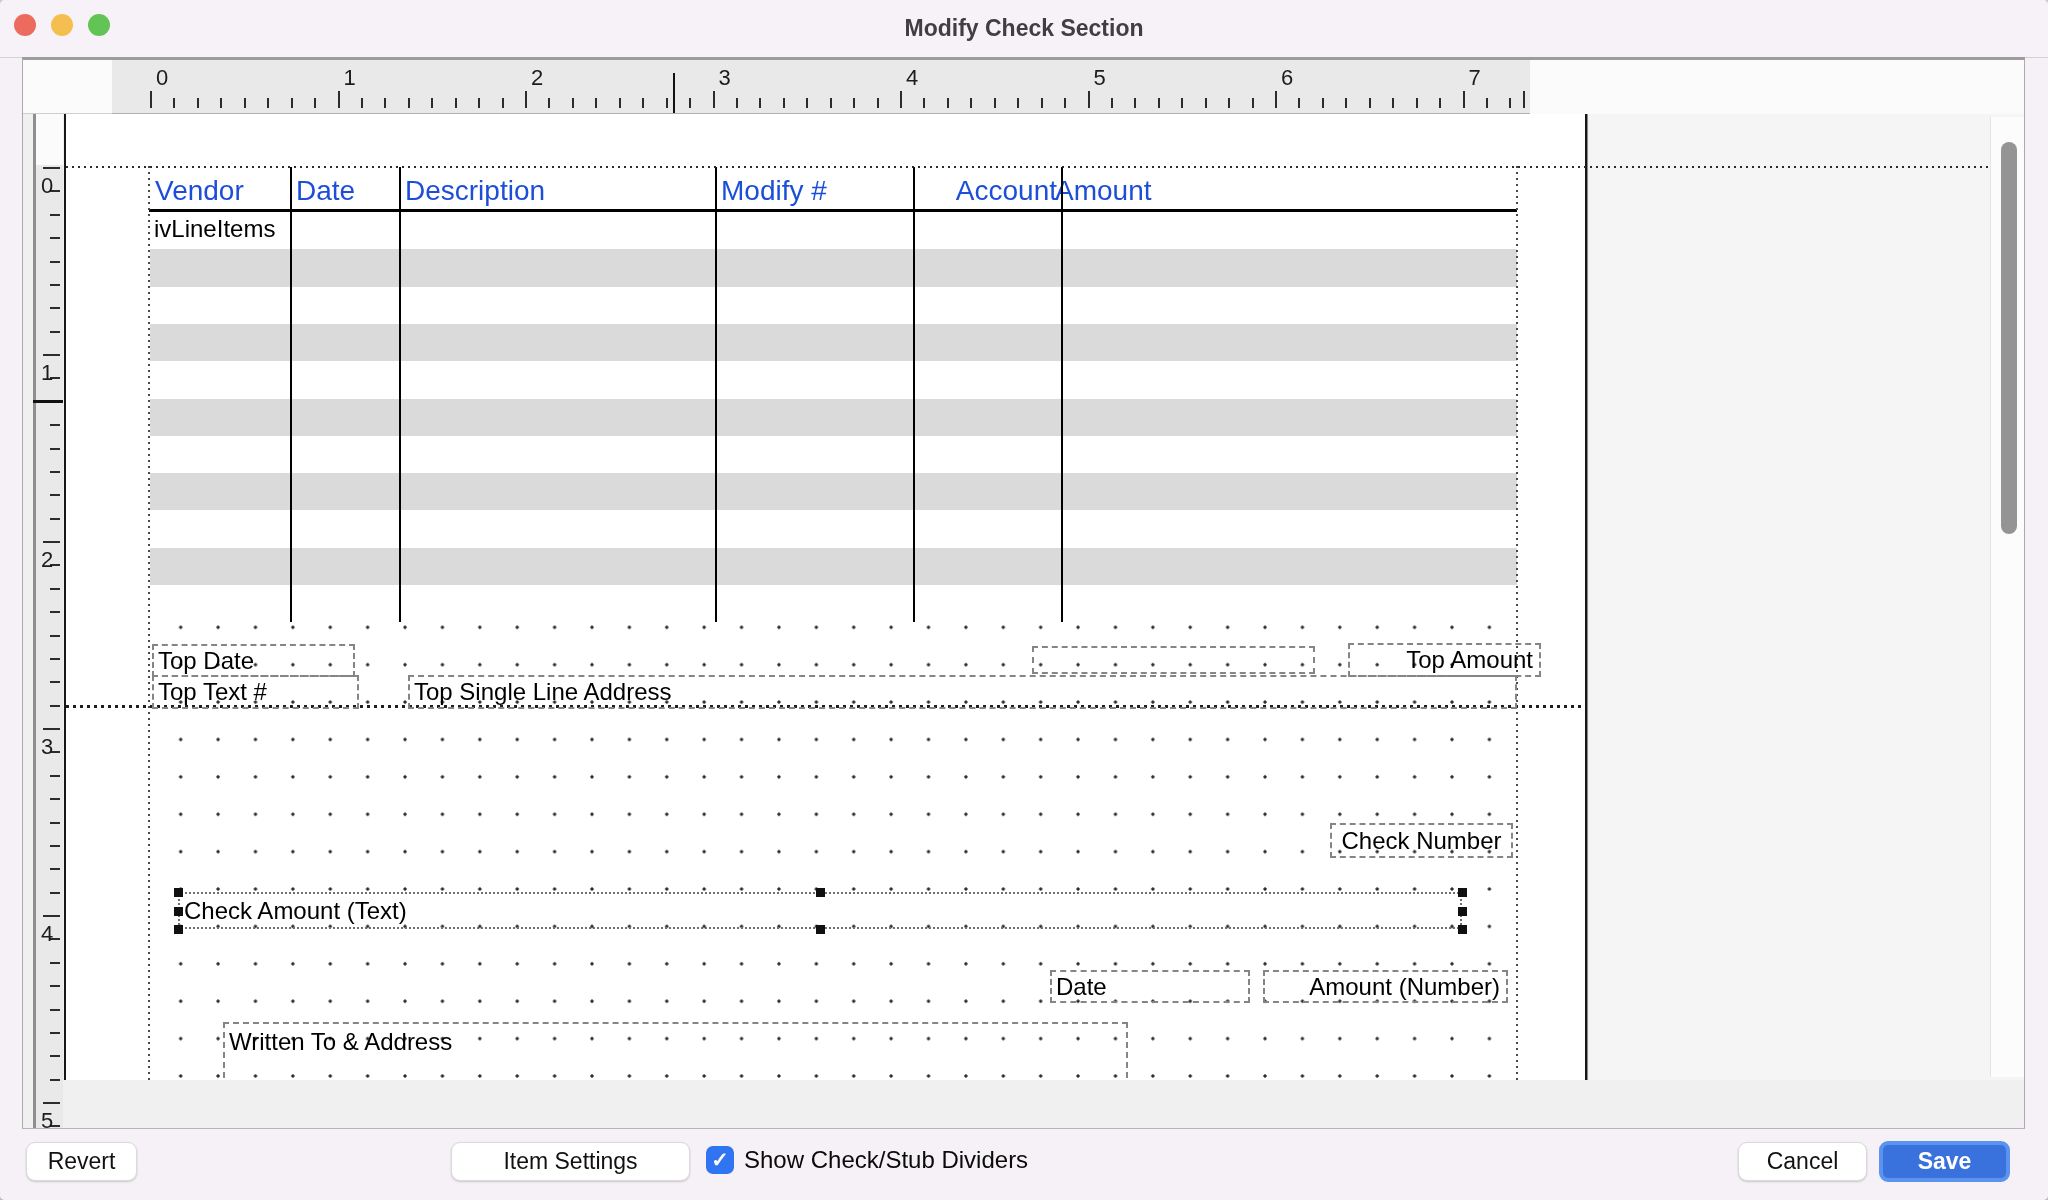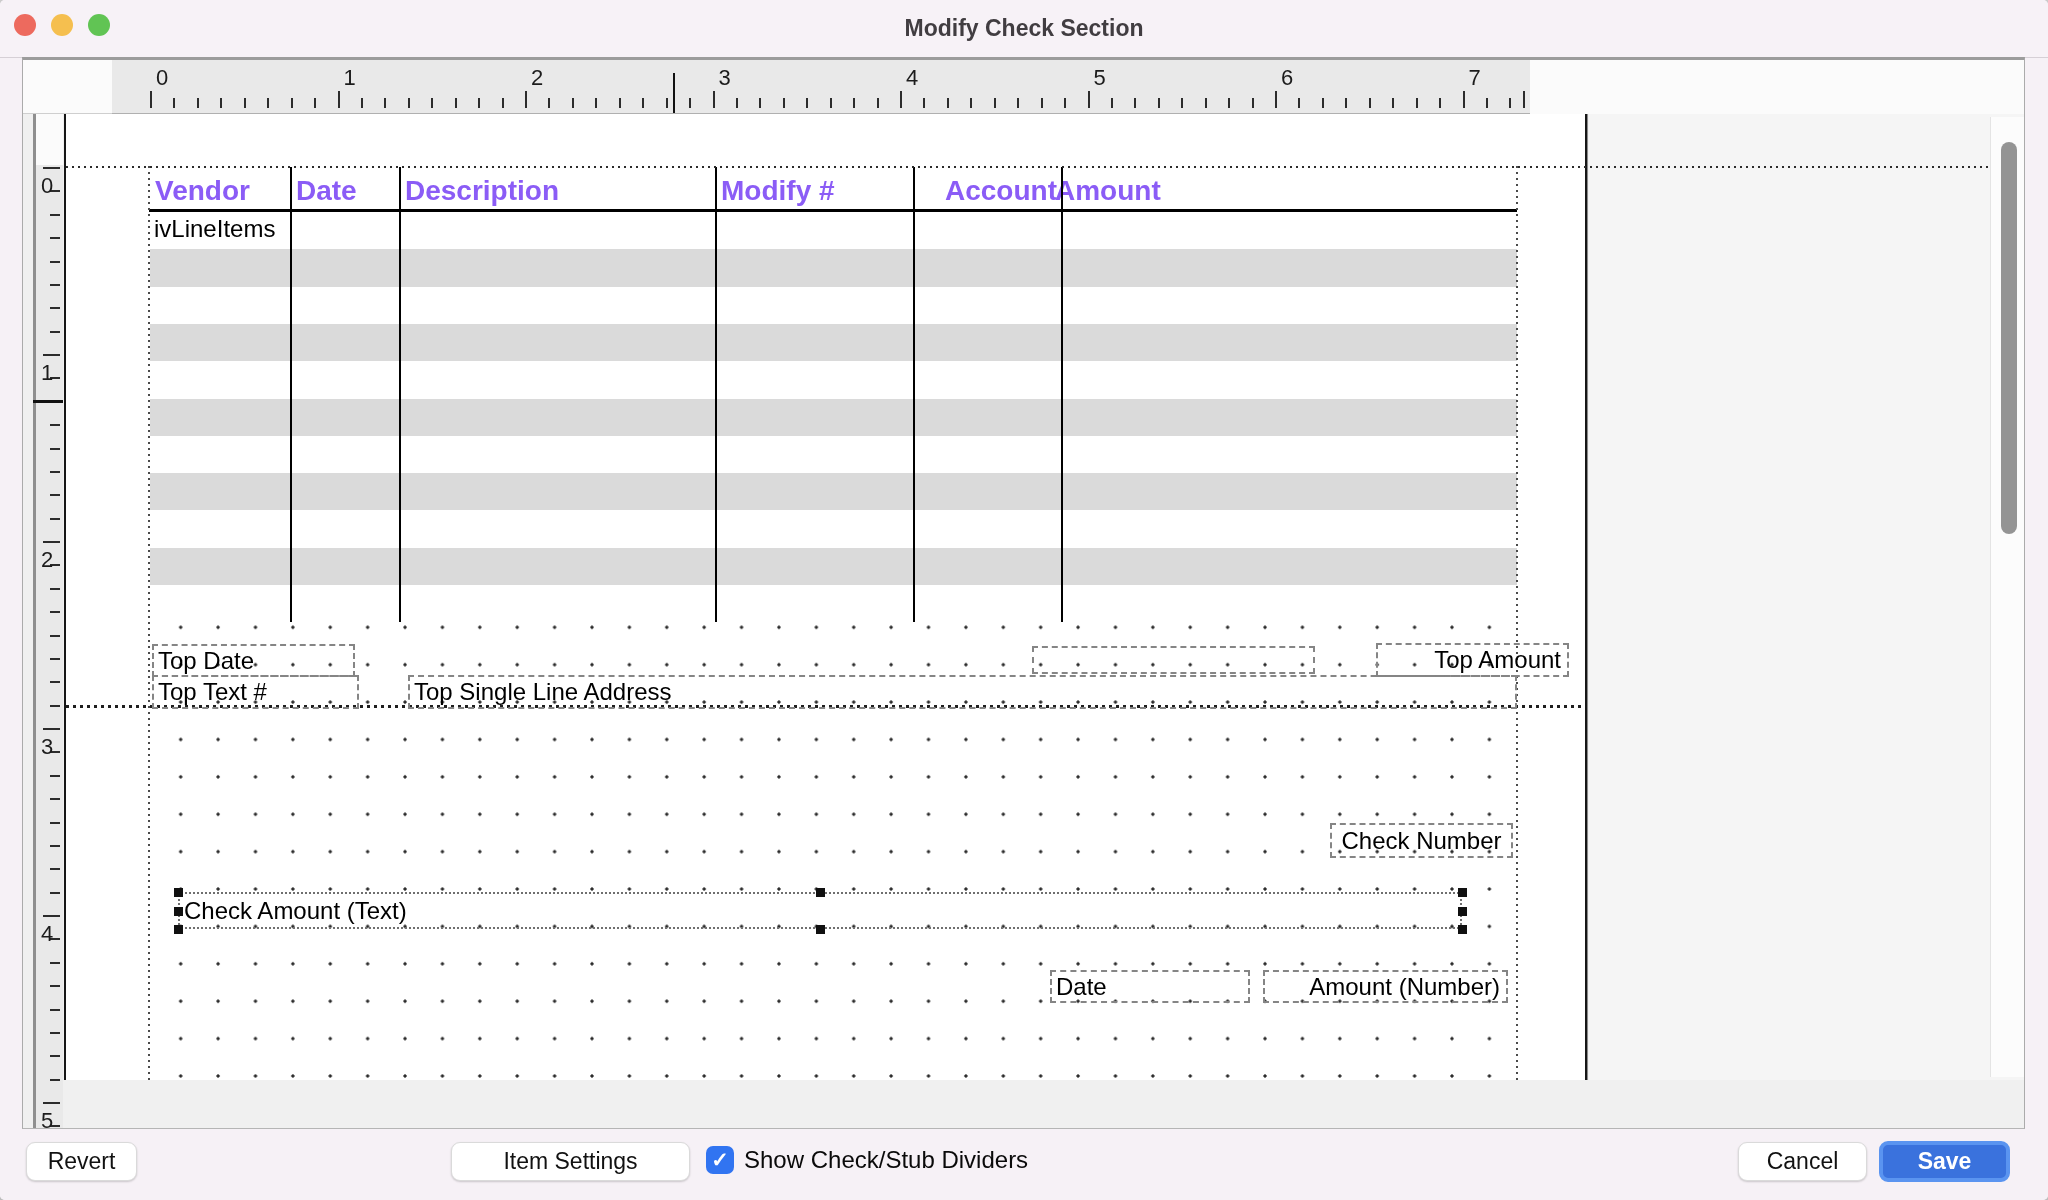--- a/index.html
+++ b/index.html
@@ -45,21 +45,21 @@
   
   .dotline-h{position:absolute;height:2px;background:repeating-linear-gradient(90deg,#2b2b2b 0 2px,transparent 2px 6px);}
   .dotline-h.heavy{height:3px;background:repeating-linear-gradient(90deg,#1e1e1e 0 3px,transparent 3px 7px);}
   .dotline-v{position:absolute;width:2px;background:repeating-linear-gradient(180deg,#4a4a4a 0 2px,transparent 2px 6px);}
   #dot-grid{left:150px;top:624px;width:1367px;height:454px;
     background-image:radial-gradient(circle,#2a2a2a 1.4px,transparent 1.8px);
     background-size:37.4px 37.4px;background-position:12px 22px;}
 
   
   .stripe{position:absolute;left:150px;width:1367px;background:#dadada;}
-  .hcell{position:absolute;top:170px;height:42px;line-height:42px;font-size:28px;font-weight:bold;color:#8b5cf6;white-space:nowrap;overflow:hidden;}
+  .hcell{position:absolute;top:170px;height:42px;line-height:42px;font-size:28px;font-weight:normal;color:#1d4ed8;white-space:nowrap;overflow:hidden;}
   #header-underline{left:149px;top:209px;width:1368px;height:3px;background:#000;}
   .col-divider{position:absolute;top:167px;width:2px;height:455px;background:#000;}
   #first-cell{left:154px;top:215px;font-size:24px;color:#000;}
 
   
   .fbox{position:absolute;border:2px dashed #858585;box-sizing:border-box;font-size:24px;color:#000;
     display:flex;align-items:center;white-space:nowrap;}
   .fbox.pad{padding-left:4px;}
   .fbox.right{justify-content:flex-end;padding-right:6px;}
   .fbox.center{justify-content:center;}
@@ -128,21 +128,21 @@
   <div class="abs fbox pad" style="left:152px;top:644px;width:203px;height:33px;">
     <span>Top Date</span>
     </div>
   <div class="abs fbox pad" style="left:152px;top:675px;width:207px;height:34px;">
     <span>Top Text #</span>
     </div>
   <div class="abs fbox pad" style="left:408px;top:675px;width:1109px;height:34px;">
     <span>Top Single Line Address</span>
     </div>
   <div class="abs fbox" style="left:1032px;top:646px;width:283px;height:28px;"></div>
-  <div class="abs fbox right" style="left:1376px;top:643px;width:193px;height:34px;">
+  <div class="abs fbox right" style="left:1348px;top:643px;width:193px;height:34px;">
     <span>Top Amount</span>
     </div>
 
   <div class="abs fbox center" style="left:1330px;top:823px;width:183px;height:35px;">
     <span>Check Number</span>
     </div>
   <div class="abs fbox selected pad" style="left:178px;top:892px;width:1284px;height:37px;">
     <span>Check Amount (Text)</span>
     </div>
   <div id="handles-layer">
@@ -153,20 +153,23 @@
       <div class="abs handle" style="left: 1457.5px; top: 906.5px; background: rgb(16, 16, 16);"></div>
       <div class="abs handle" style="left: 173.5px; top: 924.5px; background: rgb(16, 16, 16);"></div>
       <div class="abs handle" style="left: 815.5px; top: 924.5px; background: rgb(16, 16, 16);"></div>
       <div class="abs handle" style="left: 1457.5px; top: 924.5px; background: rgb(16, 16, 16);"></div>
     </div>
   <div class="abs fbox pad" style="left:1050px;top:970px;width:200px;height:33px;">
     <span>Date</span>
     </div>
   <div class="abs fbox right" style="left:1263px;top:970px;width:245px;height:33px;">
     <span>Amount (Number)</span>
+    </div>
+  <div class="abs fbox pad noborder-bottom" style="left:223px;top:1022px;width:905px;height:56px;">
+    <span>Written To &amp; Address</span>
     </div>
 
   <div class="abs" id="hruler-corner"></div>
   <div class="abs" id="hruler">
       <div class="htick major" style="left: 38px;"></div>
       <div class="htick minor" style="left: 61.4375px;"></div>
       <div class="htick minor" style="left: 84.875px;"></div>
       <div class="htick minor" style="left: 108.312px;"></div>
       <div class="htick minor" style="left: 131.75px;"></div>
       <div class="htick minor" style="left: 155.188px;"></div>

